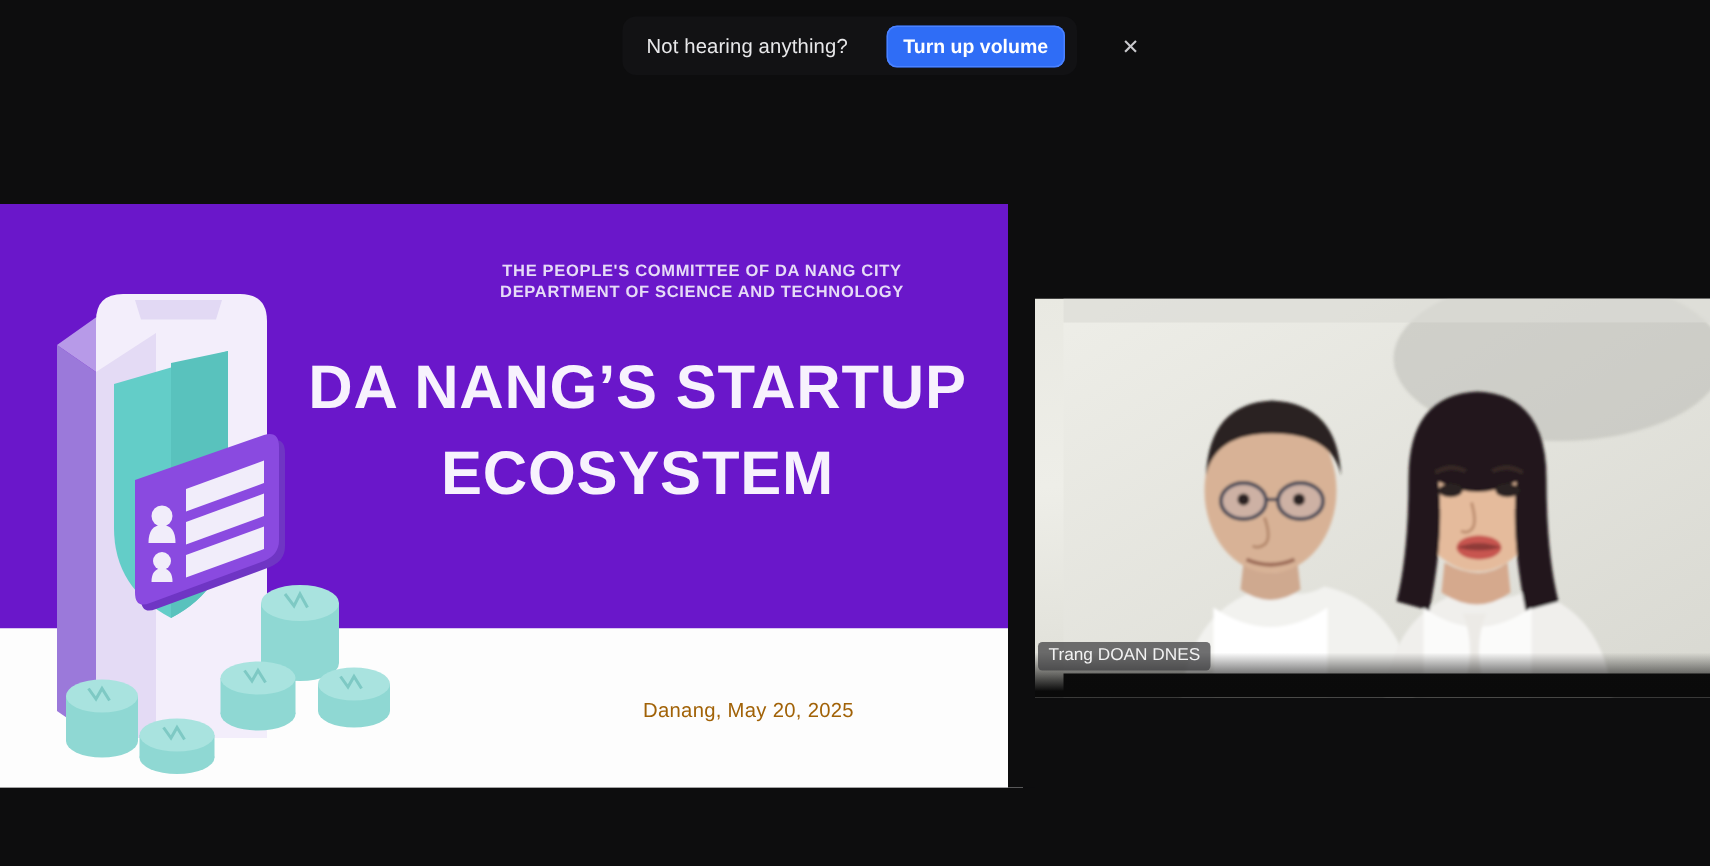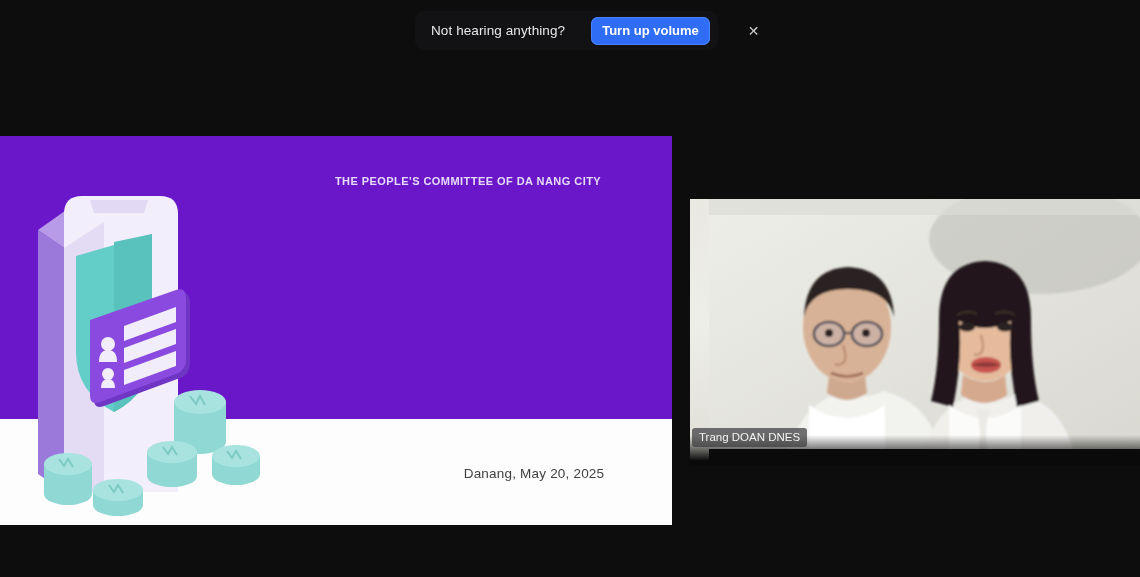--- a/index.html
+++ b/index.html
@@ -64,23 +64,23 @@
     letter-spacing:.45px; line-height:14px;
   }
   .slide-title {
     position:absolute; left:180px; top:94px; width:490px;
     text-align:center;
     color:#f7f2fd;
     font-size:41px; font-weight:bold;
     letter-spacing:.5px; line-height:57px;
   }
   .slide-date {
-    position:absolute; left:419px; top:330px; width:230px;
+    position:absolute; left:384px; top:330px; width:230px;
     text-align:center;
-    color:#404040;
+    color:#a16207;
     font-size:13.5px; letter-spacing:.2px;
   }
 
   
   .illus { position:absolute; left:20px; top:20px; width:260px; height:360px; }
 
   
   .divider {
     position:absolute; left:672px; top:136px;
     width:18px; height:389px;
@@ -175,23 +175,26 @@
       <ellipse cx="48" cy="308" rx="24" ry="11" fill="#a9e3df"></ellipse>
       <path d="M39 303 l5 7 l4 -7 l5 8" stroke="#7ec9c4" stroke-width="2" fill="none"></path>
       <ellipse cx="98" cy="349" rx="25" ry="11" fill="#8fd8d3"></ellipse>
       <rect x="73" y="334" width="50" height="15" fill="#8fd8d3"></rect>
       <ellipse cx="98" cy="334" rx="25" ry="11" fill="#a9e3df"></ellipse>
       <path d="M89 329 l5 7 l4 -7 l5 8" stroke="#7ec9c4" stroke-width="2" fill="none"></path>
     </svg>
 
     <div class="slide-org">
       <div>THE PEOPLE'S COMMITTEE OF DA NANG CITY</div>
+      <div>DEPARTMENT OF SCIENCE AND TECHNOLOGY</div>
     </div>
 
     <div class="slide-title">
+      <div>DA NANG’S STARTUP</div>
+      <div>ECOSYSTEM</div>
     </div>
 
     <div class="slide-date">Danang, May 20, 2025</div>
   </div>
 
   <div class="divider">
     
   </div>
 
   <div class="video-tile">

